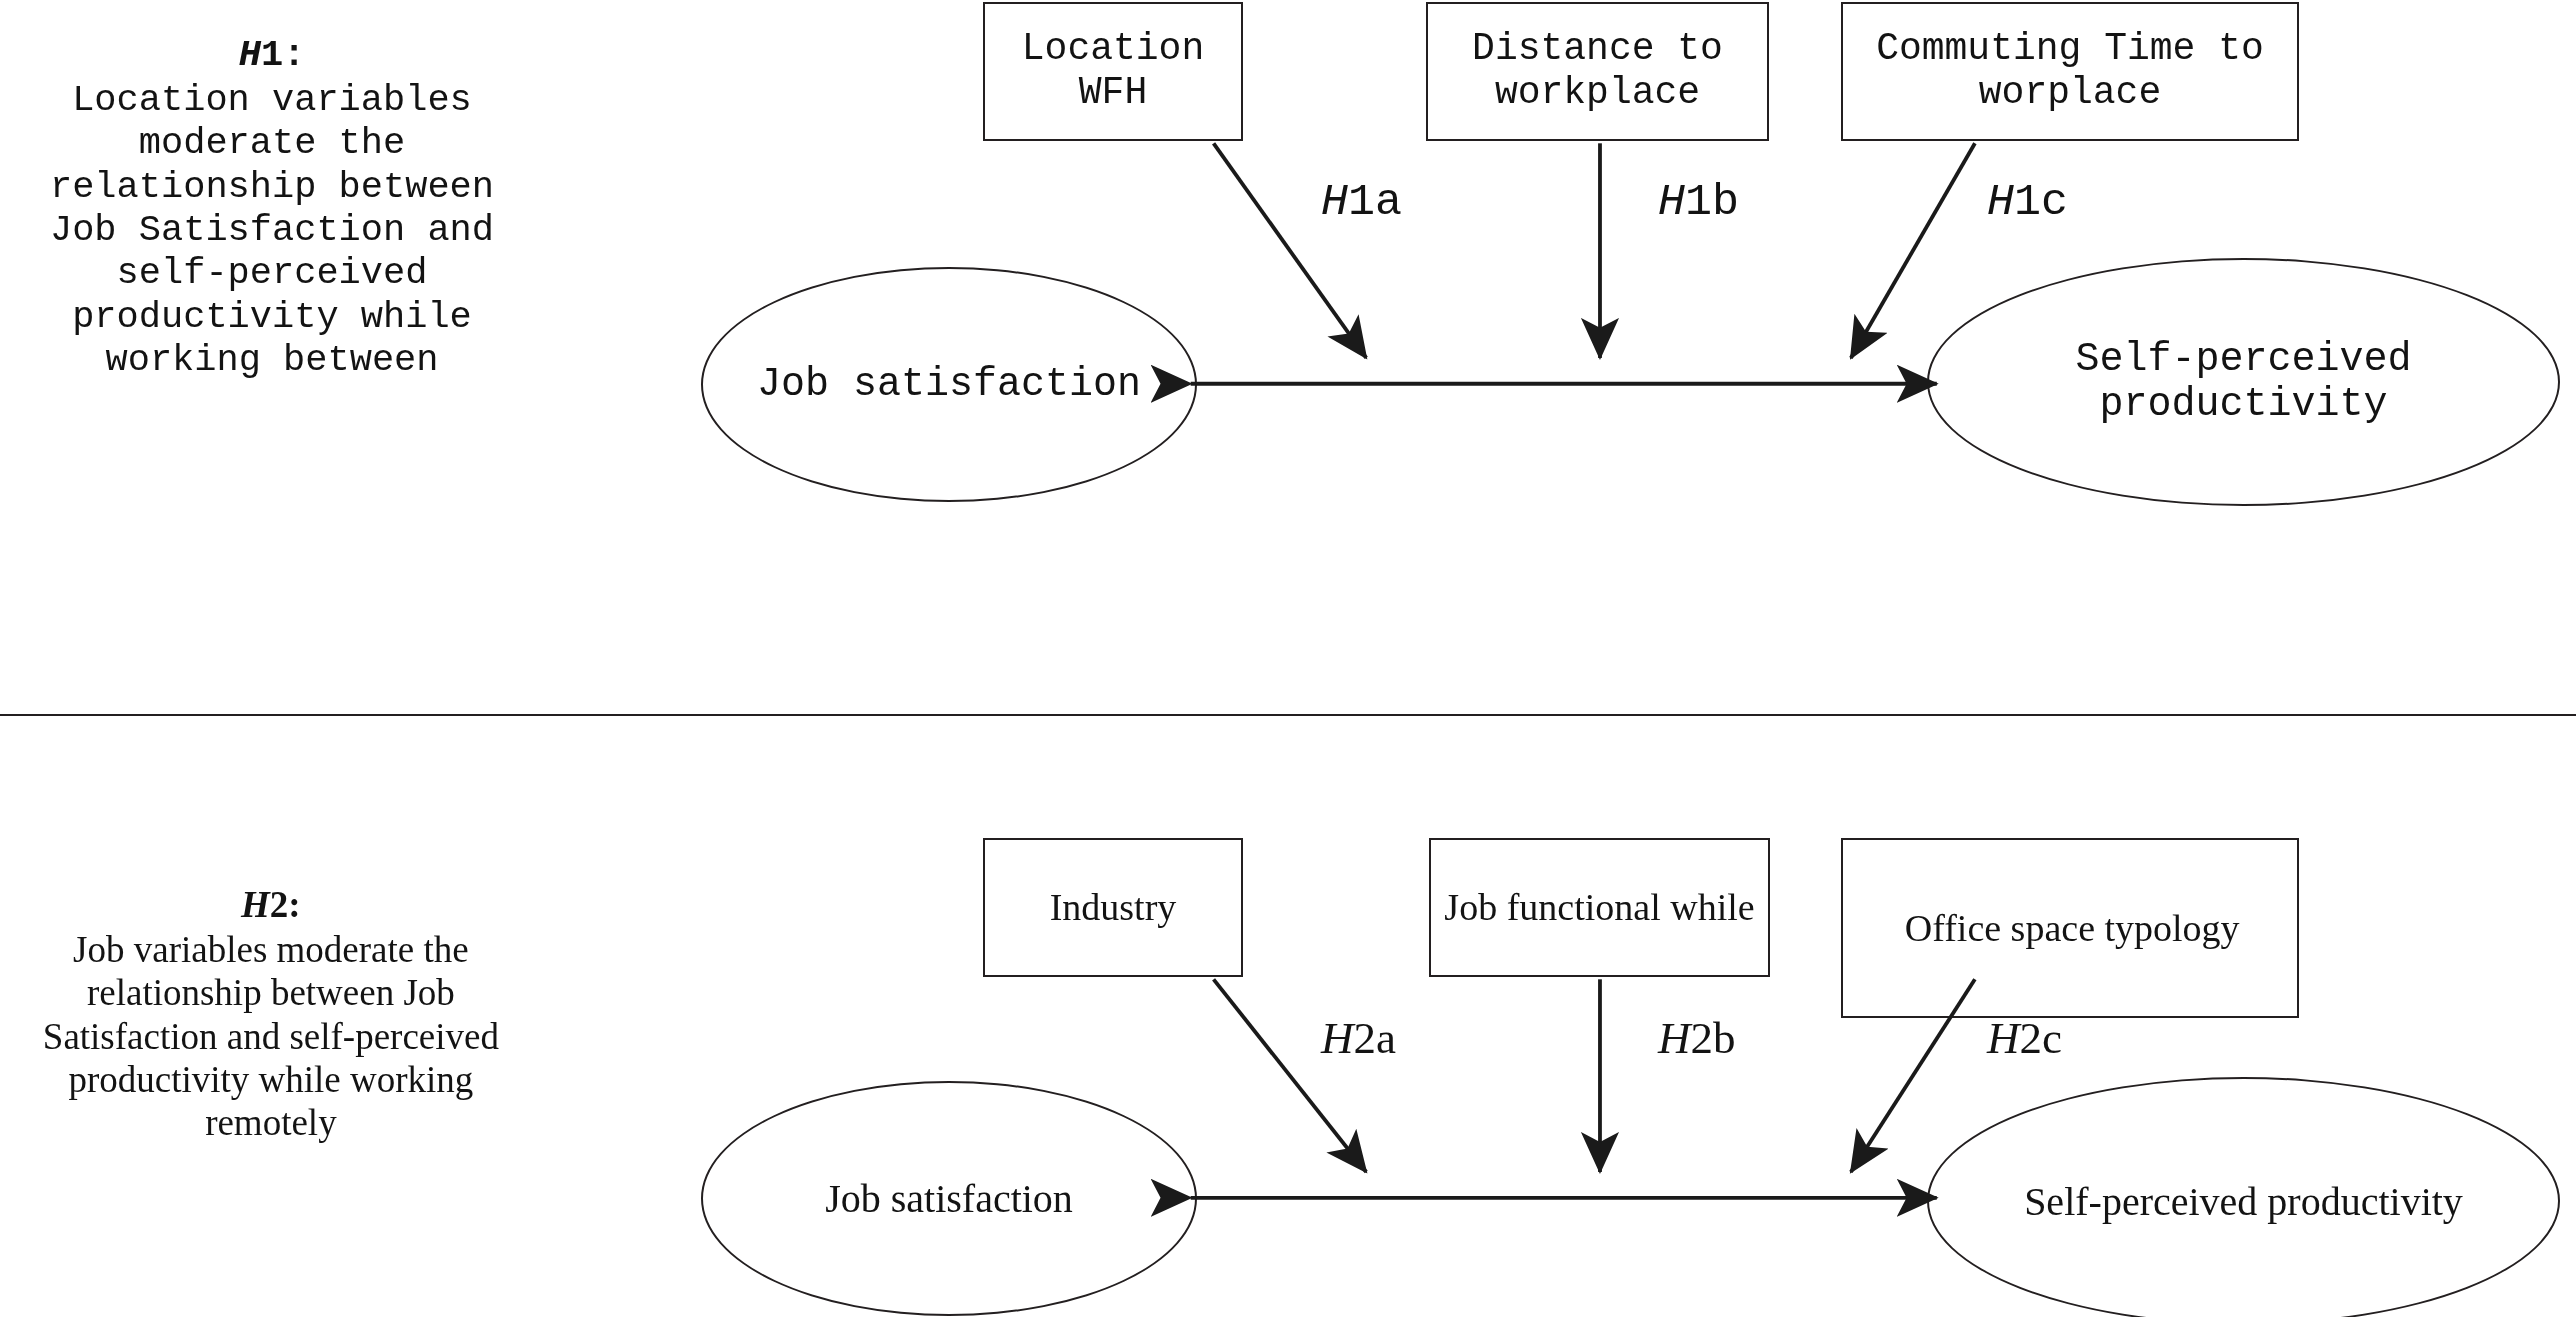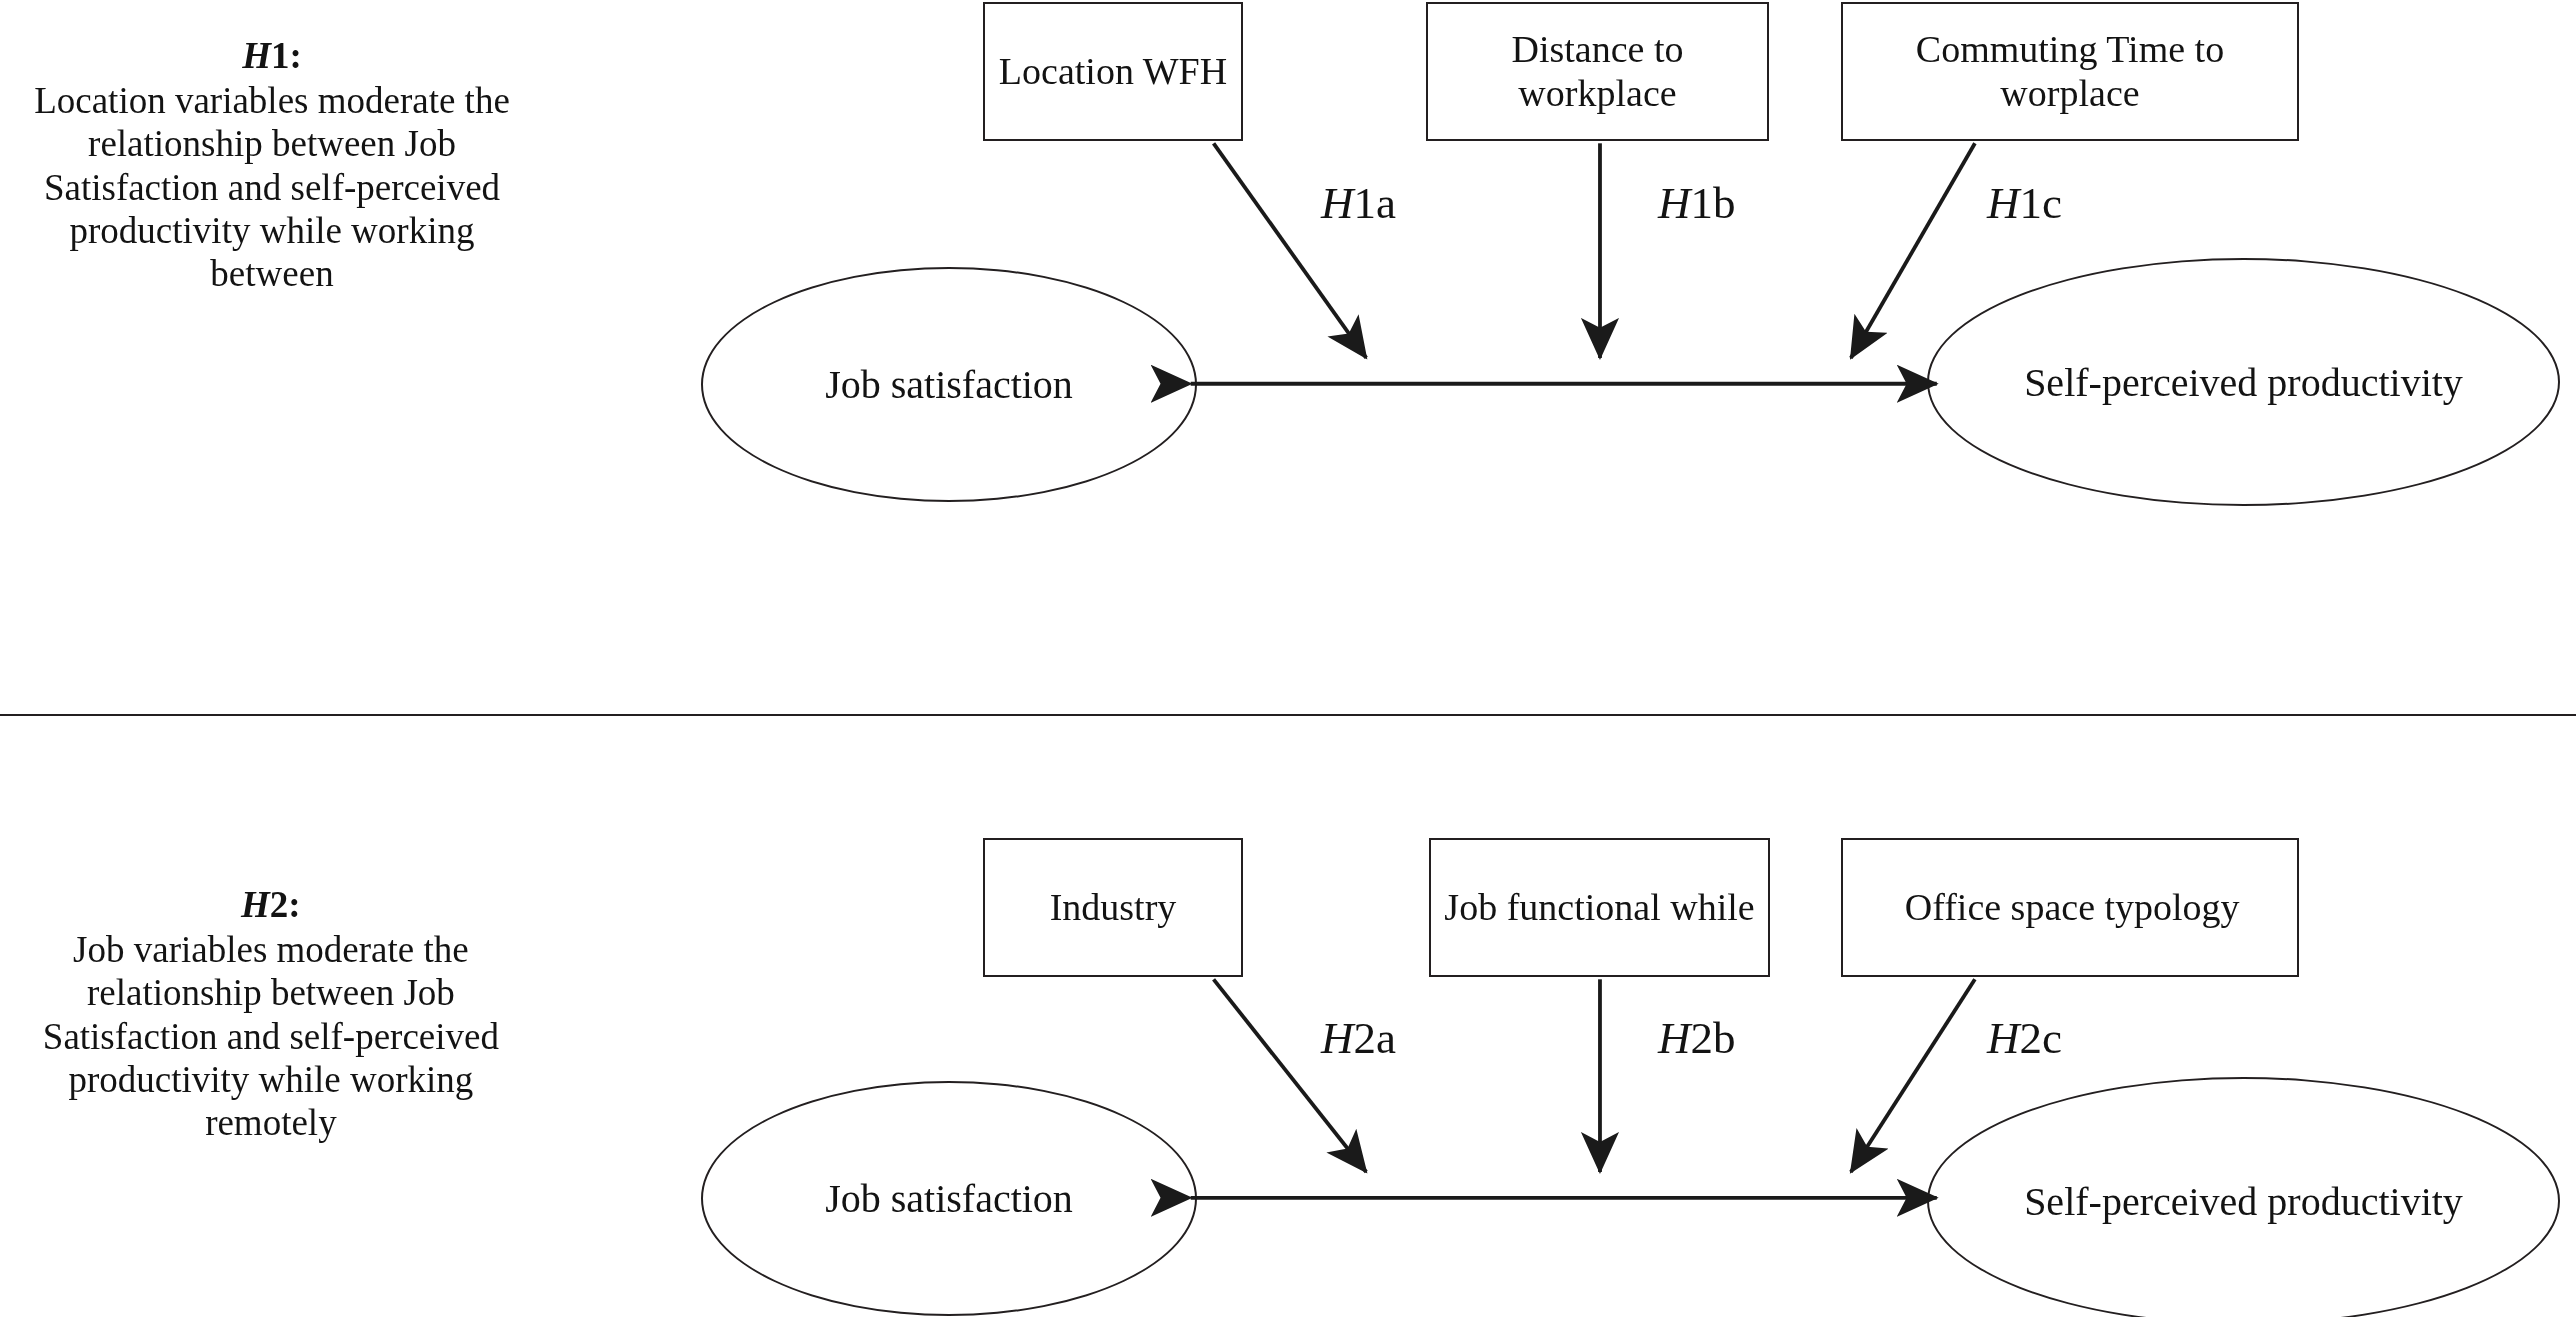--- a/index.html
+++ b/index.html
@@ -17,21 +17,21 @@
     width: 2576px;
     height: 1318px;
     background: #ffffff;
     overflow: hidden;
   }
   .panel {
     position: absolute;
     left: 0;
     width: 2576px;
   }
-  #panel-h1 { top: 0; height: 715px; }
+  #panel-h1 { top: 0; height: 715px; font-family: Liberation Mono, monospace; }
   #panel-h2 { top: 716px; height: 602px; }
 
   .divider {
     position: absolute;
     left: 0;
     top: 714px;
     width: 2576px;
     height: 0;
     border-top: 2.9px solid #231f20;
   }
@@ -173,21 +173,21 @@
     </div>
 
     <div class="rect" style="left:983px; top:122px; width:260px; height:139px;">
       <span>Industry</span>
     </div>
 
     <div class="rect" style="left:1429px; top:122px; width:341px; height:139px;">
       <span>Job functional while</span>
     </div>
 
-    <div class="rect" style="left:1841px; top:122px; width:458px; height:139px;padding-left:12px;">
+    <div class="rect" style="left:1841px; top:122px; width:458px; height:180px;padding-left:12px;">
       <span>Office space typology</span>
     </div>
 
     <div class="ellipse" style="left:701px; top:365px; width:496px; height:235px;">
       <span>Job satisfaction</span>
     </div>
 
     <div class="ellipse" style="left:1927px; top:361px; width:633px; height:248px;">
       <span>Self-perceived productivity</span>
     </div>

